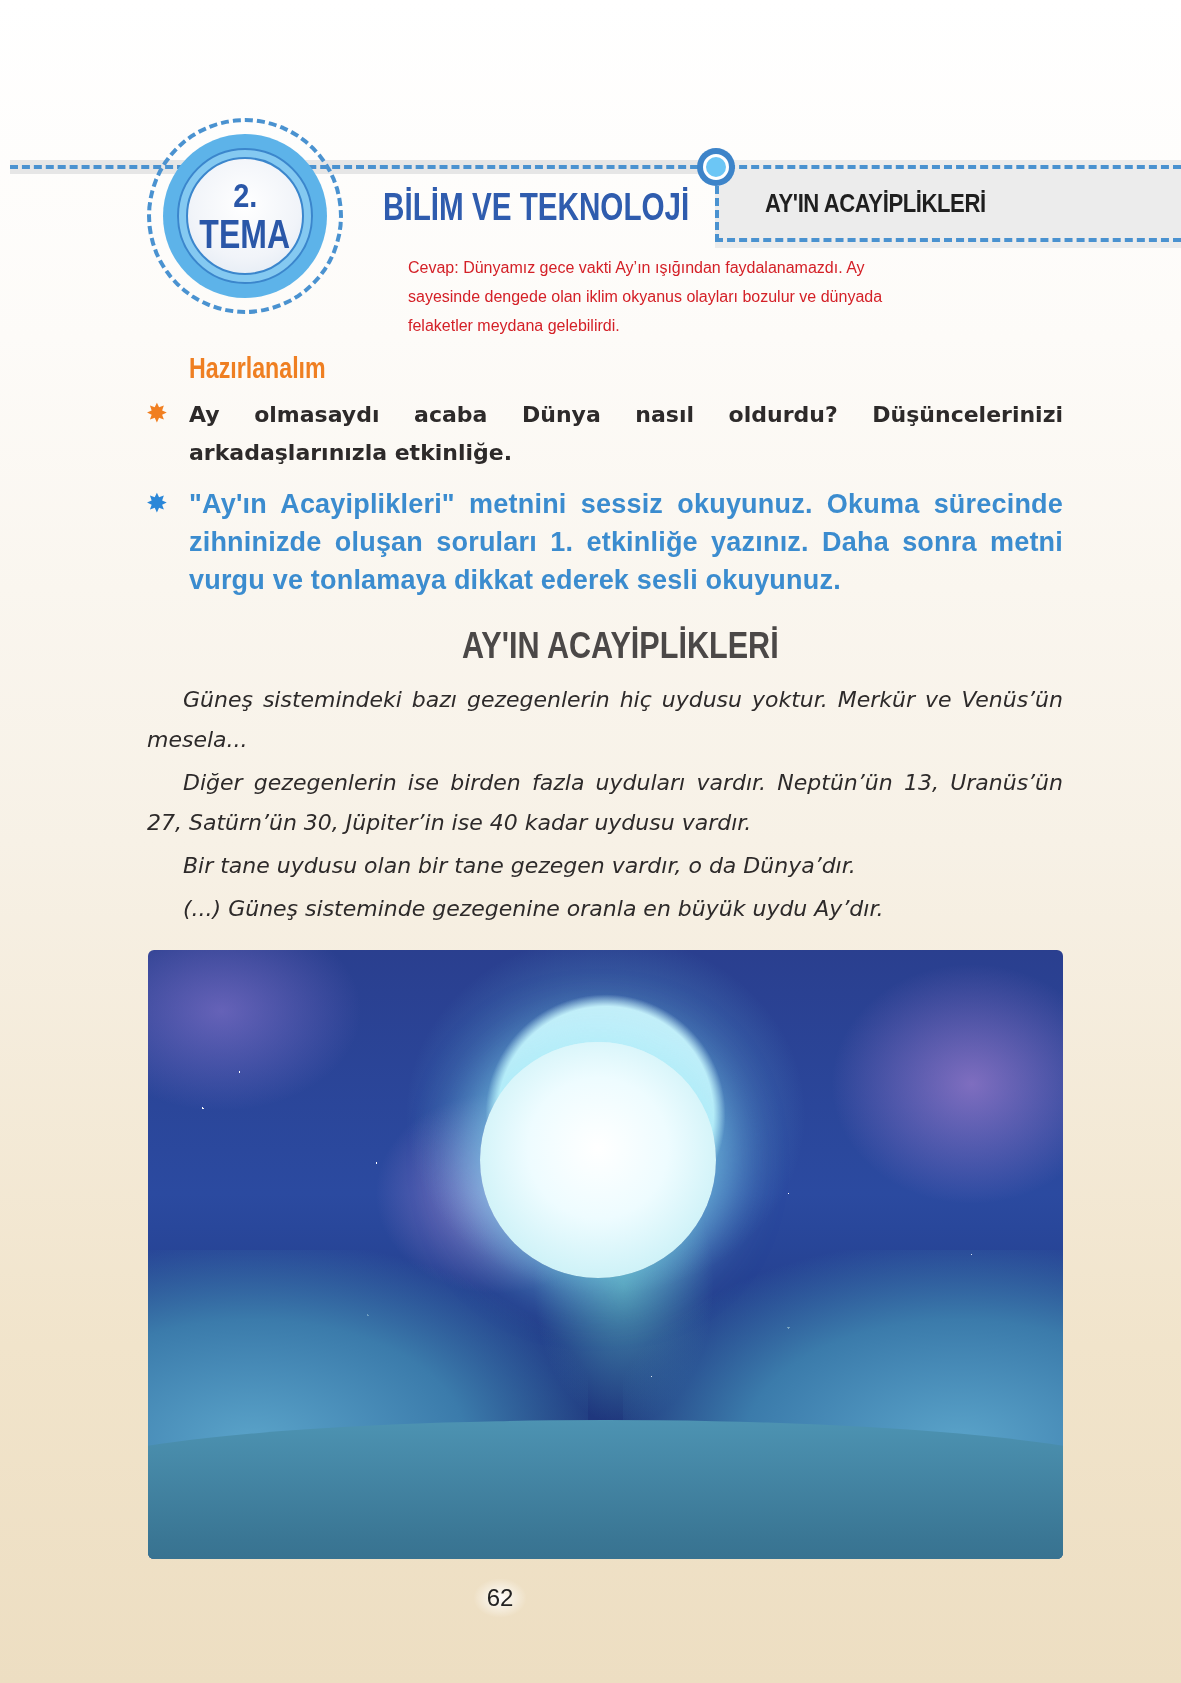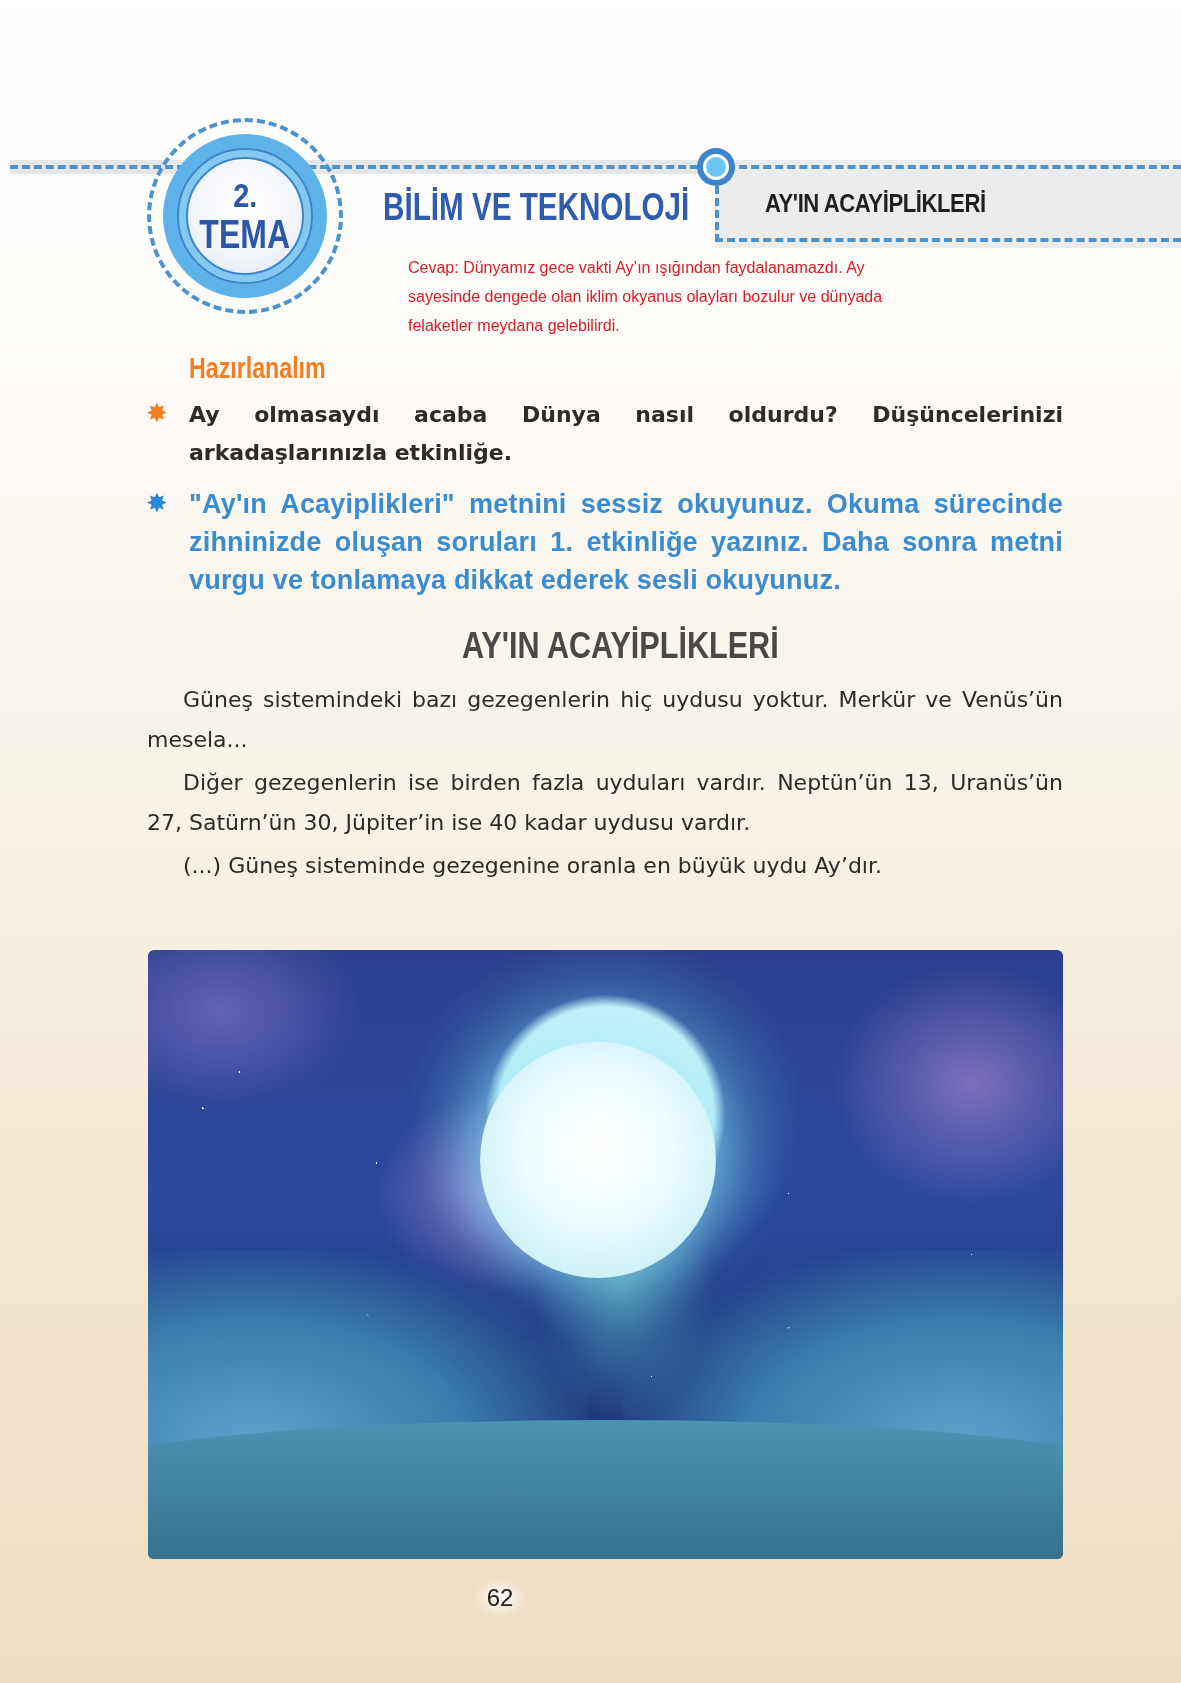--- a/index.html
+++ b/index.html
@@ -92,21 +92,21 @@
   .story-title {
     left:0; width:1181px; top:625px; text-align:center; font-family:"Liberation Sans", sans-serif;
     font-weight:bold; font-size:36px; color:#4b4847;
   }
   .story-title span { display:inline-block; transform:scaleX(0.85); margin-left:60px; }
 
   .story {
     left:147px; top:680px; width:916px; font-family:"DejaVu Sans", sans-serif;
     font-size:22px; color:#2d2a2a; line-height:40px;
   }
-  .story p { margin:0 0 3px 0; text-indent:36px; text-align:justify; }
+  .story p { margin:0 0 3px 0; text-indent:36px; text-align:justify;font-style:italic; }
 
   .illustration {
     left:148px; top:950px; width:915px; height:609px; border-radius:6px; overflow:hidden;
     background:
       radial-gradient(ellipse 120px 120px at 50% 27%, rgba(230,250,255,1) 0%, rgba(200,240,250,1) 90%, rgba(140,220,240,0) 100%),
       radial-gradient(ellipse 200px 180px at 50% 27%, rgba(120,220,240,0.6) 0%, rgba(120,220,240,0) 100%),
       radial-gradient(ellipse 120px 100px at 38% 40%, rgba(220,160,230,0.5) 0%, rgba(220,160,230,0) 100%),
       radial-gradient(ellipse 140px 120px at 90% 22%, rgba(210,150,230,0.5) 0%, rgba(210,150,230,0) 100%),
       radial-gradient(ellipse 140px 100px at 8% 10%, rgba(160,130,220,0.5) 0%, rgba(160,130,220,0) 100%),
       radial-gradient(ellipse 90px 140px at 52% 55%, rgba(110,230,200,0.45) 0%, rgba(110,230,200,0) 100%),
@@ -193,20 +193,21 @@
 <div class="abs bullet-icon b2-icon">✸</div>
 <div class="abs b2-text">"Ay'ın Acayiplikleri" metnini sessiz okuyunuz. Okuma sürecinde zihninizde oluşan soruları 1. etkinliğe yazınız. Daha sonra metni vurgu ve tonlamaya dikkat ederek sesli okuyunuz.</div>
 
 <div class="abs story-title">
   <span>AY'IN ACAYİPLİKLERİ</span>
 </div>
 
 <div class="abs story">
   <p>Güneş sistemindeki bazı gezegenlerin hiç uydusu yoktur. Merkür ve Venüs’ün mesela...</p>
   <p>Diğer gezegenlerin ise birden fazla uyduları vardır. Neptün’ün 13, Uranüs’ün 27, Satürn’ün 30, Jüpiter’in ise 40 kadar uydusu vardır.</p>
+  <p>Bir tane uydusu olan bir tane gezegen vardır, o da Dünya’dır.</p>
   <p>(...) Güneş sisteminde gezegenine oranla en büyük uydu Ay’dır.</p>
 </div>
 
 <div class="abs illustration">
   <div class="stars"></div>
   <div class="moon"></div>
   <div class="cloud-left"></div>
   <div class="cloud-right"></div>
   <div class="ground"></div>
 </div>

